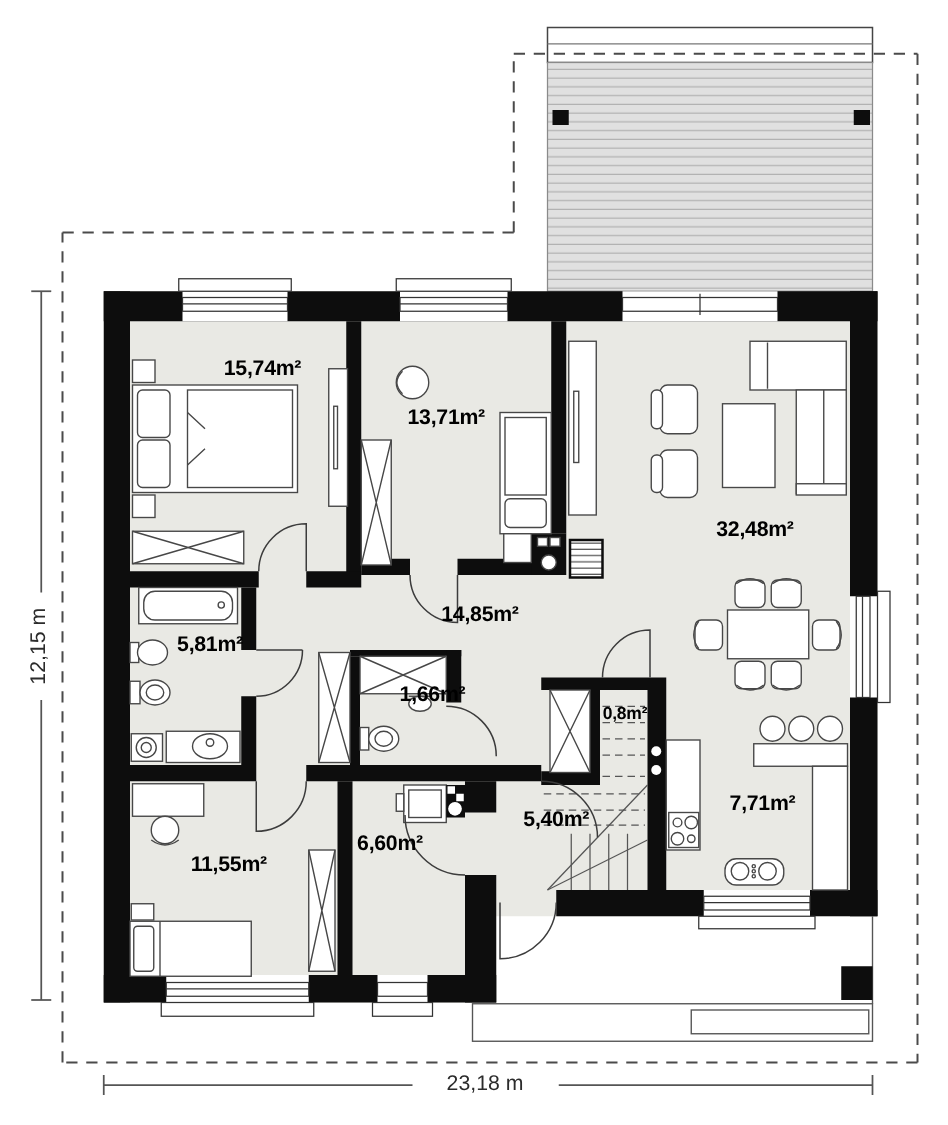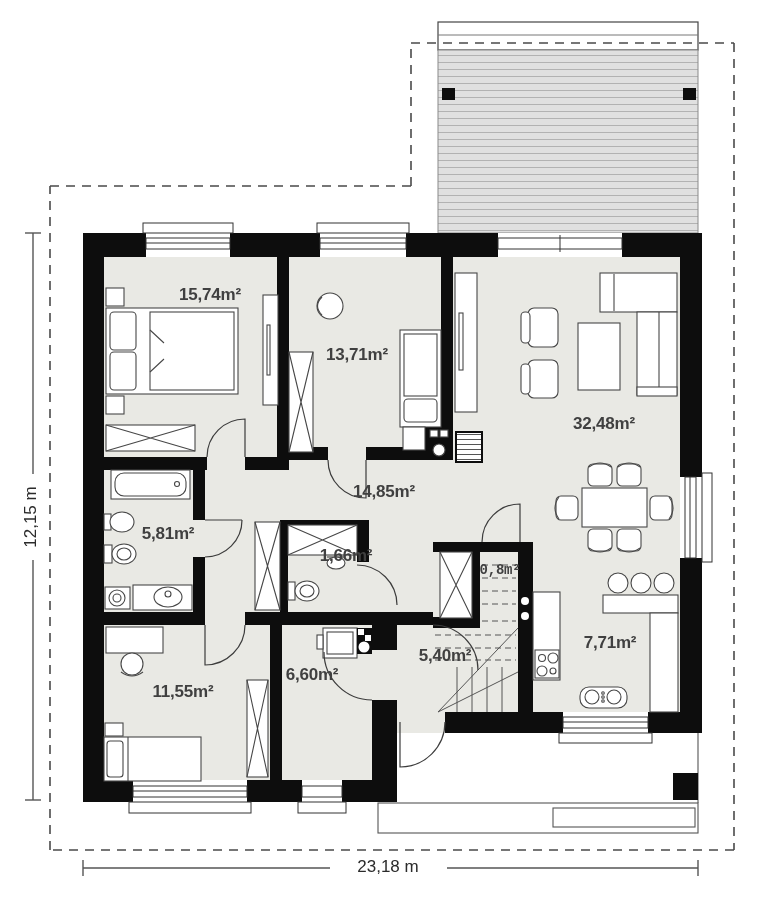--- a/index.html
+++ b/index.html
@@ -1,21 +1,21 @@
 <!DOCTYPE html>
 <html><head>
 <meta charset="utf-8">
 <style>
   html,body{margin:0;padding:0;background:#fff;}
   #plan{position:relative;width:758px;height:900px;background:#fff;overflow:hidden;
         font-family:"Liberation Sans",sans-serif;}
   #plan svg{position:absolute;left:0;top:0;}
   .lbl{position:absolute;transform:translate(-50%,-50%);white-space:nowrap;
-       font-weight:700;font-size:17px;color:#404040;letter-spacing:-0.2px;}
-  .lbl.small{font-size:14px;font-family:Liberation Mono, monospace;}
+       font-weight:700;font-size:17px;color:#000000;letter-spacing:-0.2px;}
+  .lbl.small{font-size:14px;}
   .dim{position:absolute;transform:translate(-50%,-50%);white-space:nowrap;
        font-weight:400;font-size:17px;color:#2b2b2b;}
   .dim.vert{transform:translate(-50%,-50%) rotate(-90deg);}
 </style>
 </head>
 <body>
 
 <div id="plan">
 <svg width="758" height="900" viewBox="0 0 758 900">
   <defs>
@@ -387,24 +387,24 @@
     <g>
       <line x1="83" y1="860" x2="83" y2="876"></line>
       <line x1="83" y1="868" x2="330" y2="868"></line>
       <line x1="447" y1="868" x2="698" y2="868"></line>
       <line x1="698" y1="860" x2="698" y2="876"></line>
     </g>
   </g>
 </svg>
 
   <span class="lbl" style="left:210px;top:295px">15,74m²</span>
-  <span class="lbl" style="left:357px;top:355px">13,71m²</span>
+  <span class="lbl" style="left:357px;top:334px">13,71m²</span>
   <span class="lbl" style="left:604px;top:424px">32,48m²</span>
   <span class="lbl" style="left:384px;top:492px">14,85m²</span>
-  <span class="lbl" style="left:168px;top:534px">5,81m²</span>
+  <span class="lbl" style="left:168px;top:516px">5,81m²</span>
   <span class="lbl" style="left:346px;top:556px">1,66m²</span>
   <span class="lbl small" style="left:500px;top:570px">0,8m²</span>
   <span class="lbl" style="left:183px;top:692px">11,55m²</span>
   <span class="lbl" style="left:445px;top:656px">5,40m²</span>
   <span class="lbl" style="left:312px;top:675px">6,60m²</span>
   <span class="lbl" style="left:610px;top:643px">7,71m²</span>
 
   <span class="dim vert" style="left:31px;top:517px">12,15 m</span>
   <span class="dim" style="left:388px;top:867px">23,18 m</span>
 </div>

